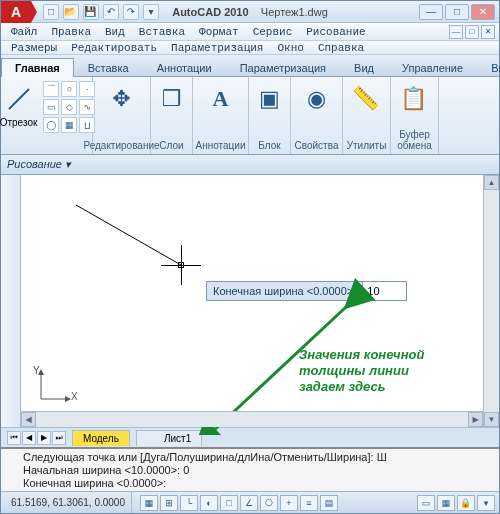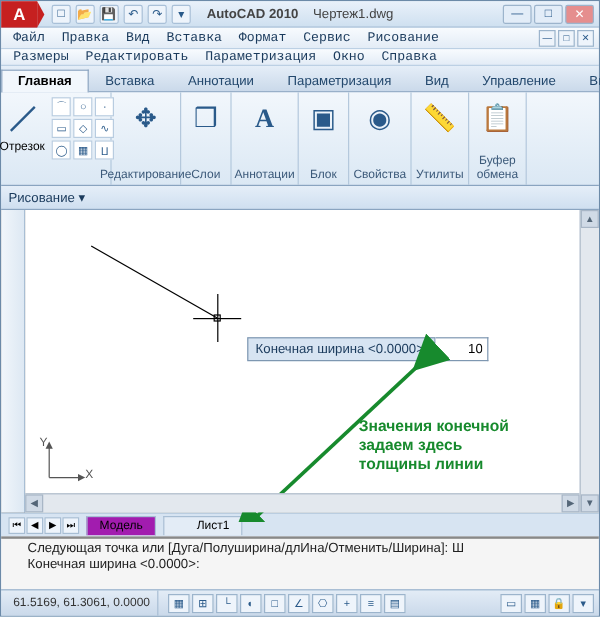--- a/index.html
+++ b/index.html
@@ -24,39 +24,39 @@
   .rtab { padding:3px 13px; color:#23486d; cursor:pointer; border:1px solid transparent; border-bottom:none; position:relative; top:1px;margin-top:24px;}
   .rtab.active { background:#f2f7fc; border-color:#8aa4c0; color:#000; font-weight:bold;}
   .ribbon { height:78px; background:linear-gradient(#f2f7fc,#dbe8f4); display:flex; border-bottom:1px solid #8aa4c0;}
   .rgroup { border-right:1px solid #b4c8dc; display:flex; flex-direction:column; align-items:center; justify-content:flex-start; padding:4px 4px 2px; position:relative;}
   .rgroup-lbl { font-size:10px; color:#3c5a7a; text-align:center; margin-top:auto; padding:1px 0;}
   .rgroup-body { display:flex; align-items:flex-start; gap:4px;}
   .big-icon { width:32px; height:32px; display:flex; align-items:center; justify-content:center; font-size:22px; color:#2a5a8a;}
   .big-block { display:flex; flex-direction:column; align-items:center; gap:2px; cursor:pointer; padding:2px;}
   .small-grid { display:grid; grid-template-columns:repeat(3,16px); grid-auto-rows:16px; gap:2px;}
   .small-btn { width:16px;height:16px;border:1px solid #b8cce0;background:#fff;display:flex;align-items:center;justify-content:center;font-size:9px;color:#2a5a8a;cursor:pointer;}
-  .ribbon-lower { height:20px; background:linear-gradient(#e5eef8,#cfdff0); display:flex; align-items:center; padding:0 6px; font-size:11px; color:#1a3a5c; border-bottom:1px solid #8aa4c0;}
+  .ribbon-lower { height:20px; background:linear-gradient(#e5eef8,#cfdff0); display:flex; align-items:center; padding:0 6px; font-size:11px; color:#1a3a5c; border-bottom:1px solid #8aa4c0;font-style:italic;}
   .drawing-area { position:relative; flex:1; display:flex; background:#888;}
   .left-toolbar { width:20px; background:linear-gradient(90deg,#f1f6fb,#dde8f3); border-right:1px solid #a8bed4;}
   .canvas-wrap { flex:1; position:relative; background:#fff;}
   .ucs { position:absolute; left:12px; bottom:18px; font-size:10px; color:#555;}
   .model-tabs { height:20px; background:#d7e4f2; display:flex; align-items:center; padding:0 6px; gap:6px; font-size:10px; border-top:1px solid #a8bed4;}
   .mtab-nav { display:flex; gap:1px;}
   .mtab-nav span { width:14px;height:14px;border:1px solid #a8bed4;background:#eef4fb;display:flex;align-items:center;justify-content:center;font-size:8px;cursor:pointer;}
-  .mtab { padding:2px 10px; background:#a21caf; border:1px solid #a8bed4; border-bottom:none; cursor:pointer;}
+  .mtab { padding:2px 10px; background:#fde047; border:1px solid #a8bed4; border-bottom:none; cursor:pointer;}
   .mtab.inactive { background:#e3ecf6;padding-left:27px;}
   .cmdline { height:44px; background:#f5f5f5; border-top:2px solid #888; font-family:"Courier New",monospace; font-size:11px; padding:2px 22px; color:#222; line-height:13px; overflow:hidden;}
   .statusbar { height:22px; background:linear-gradient(#e3ecf6,#cad9ea); display:flex; align-items:center; font-size:10px; color:#333; border-top:1px solid #9cb4cc; padding:0 4px; gap:6px;}
   .status-seg { border-right:1px solid #a8bed4; padding:0 6px; height:100%; display:flex; align-items:center;text-align:center;}
   .status-icons { display:flex; gap:2px; margin-left:2px;}
   .sicon { width:18px;height:16px;border:1px solid #9cb4cc;background:#eef4fb;display:flex;align-items:center;justify-content:center;font-size:9px;color:#2a5a8a;cursor:pointer;}
   .prompt-box { position:absolute; left:185px; top:106px; display:flex; font-size:11px;}
   .prompt-label { background:#d7e4f2; border:1px solid #7e97b1; padding:3px 6px; color:#1a3a5c;}
-  .prompt-input { width:44px; border:1px solid #7e97b1; border-left:none; padding:3px 4px; font-size:11px;text-align:right;}
-  .annotation { position:absolute; left:278px; top:172px; font-size:13px; font-weight:bold; color:#178a2d; line-height:16px;}
+  .prompt-input { width:44px; border:1px solid #7e97b1; border-left:none; padding:3px 4px; font-size:11px;}
+  .annotation { position:absolute; left:278px; top:172px; font-size:13px; font-style:italic; font-weight:bold; color:#178a2d; line-height:16px;}
   .arrow-svg { position:absolute; left:0; top:0; pointer-events:none;}
   .line-svg { position:absolute; left:0; top:0; pointer-events:none;}
   .crosshair { position:absolute; width:40px; height:40px; pointer-events:none;}
   .crosshair::before,.crosshair::after { content:""; position:absolute; background:#000;}
   .crosshair::before { left:0; right:0; top:50%; height:1px;}
   .crosshair::after { top:0; bottom:0; left:50%; width:1px;}
   .crosshair .pick { position:absolute; left:50%; top:50%; width:6px;height:6px; margin:-3px 0 0 -3px; border:1px solid #000;}
   .scrollbar-v { position:absolute; right:0; top:0; bottom:0; width:16px; background:#e3e8ee; border-left:1px solid #b0bcca;}
   .scrollbar-h { position:absolute; left:0; right:16px; bottom:0; height:16px; background:#e3e8ee; border-top:1px solid #b0bcca;}
   .sb-btn { background:#d0dae6; border:1px solid #a8b6c6; display:flex;align-items:center;justify-content:center;font-size:8px;color:#546678;cursor:pointer; position:absolute;}
@@ -215,22 +215,22 @@
         <defs>
             <marker id="ah" markerWidth="10" markerHeight="10" refX="2" refY="5" orient="auto">
               <path d="M0,0 L10,5 L0,10 z" fill="#178a2d"></path>
             </marker>
           </defs>
         <line x1="340" y1="118" x2="190" y2="258" stroke="#178a2d" stroke-width="3" marker-start="url(#ah)" marker-end="url(#ah)"></line>
       </svg>
 
       <div class="annotation">
         <div>Значения конечной</div>
+        <div>толщины линии</div>
         <div>задаем здесь</div>
-        <div>толщины линии</div>
       </div>
 
       <div class="ucs">
         <svg width="40" height="40">
             <line x1="8" y1="32" x2="8" y2="6" stroke="#555"></line>
             <line x1="8" y1="32" x2="34" y2="32" stroke="#555"></line>
             <polygon points="8,2 5,8 11,8" fill="#555"></polygon>
             <polygon points="38,32 32,29 32,35" fill="#555"></polygon>
           </svg>
         <span style="position:absolute;left:0;top:-2px">Y</span>
@@ -254,20 +254,21 @@
       <span>◀</span>
       <span>▶</span>
       <span>⏭</span>
     </div>
     <span class="mtab">Модель</span>
     <span class="mtab inactive">Лист1</span>
   </div>
 
   <div class="cmdline">
     <div>Следующая точка или [Дуга/Полуширина/длИна/Отменить/Ширина]: Ш</div>
+    <div>Начальная ширина &lt;10.0000&gt;: 0</div>
     <div>Конечная ширина &lt;0.0000&gt;:</div>
   </div>
 
   <div class="statusbar">
     <div class="status-seg">61.5169, 61.3061, 0.0000</div>
     <div class="status-icons">
       <span class="sicon">▦</span>
       <span class="sicon">⊞</span>
       <span class="sicon">└</span>
       <span class="sicon">◐</span>

